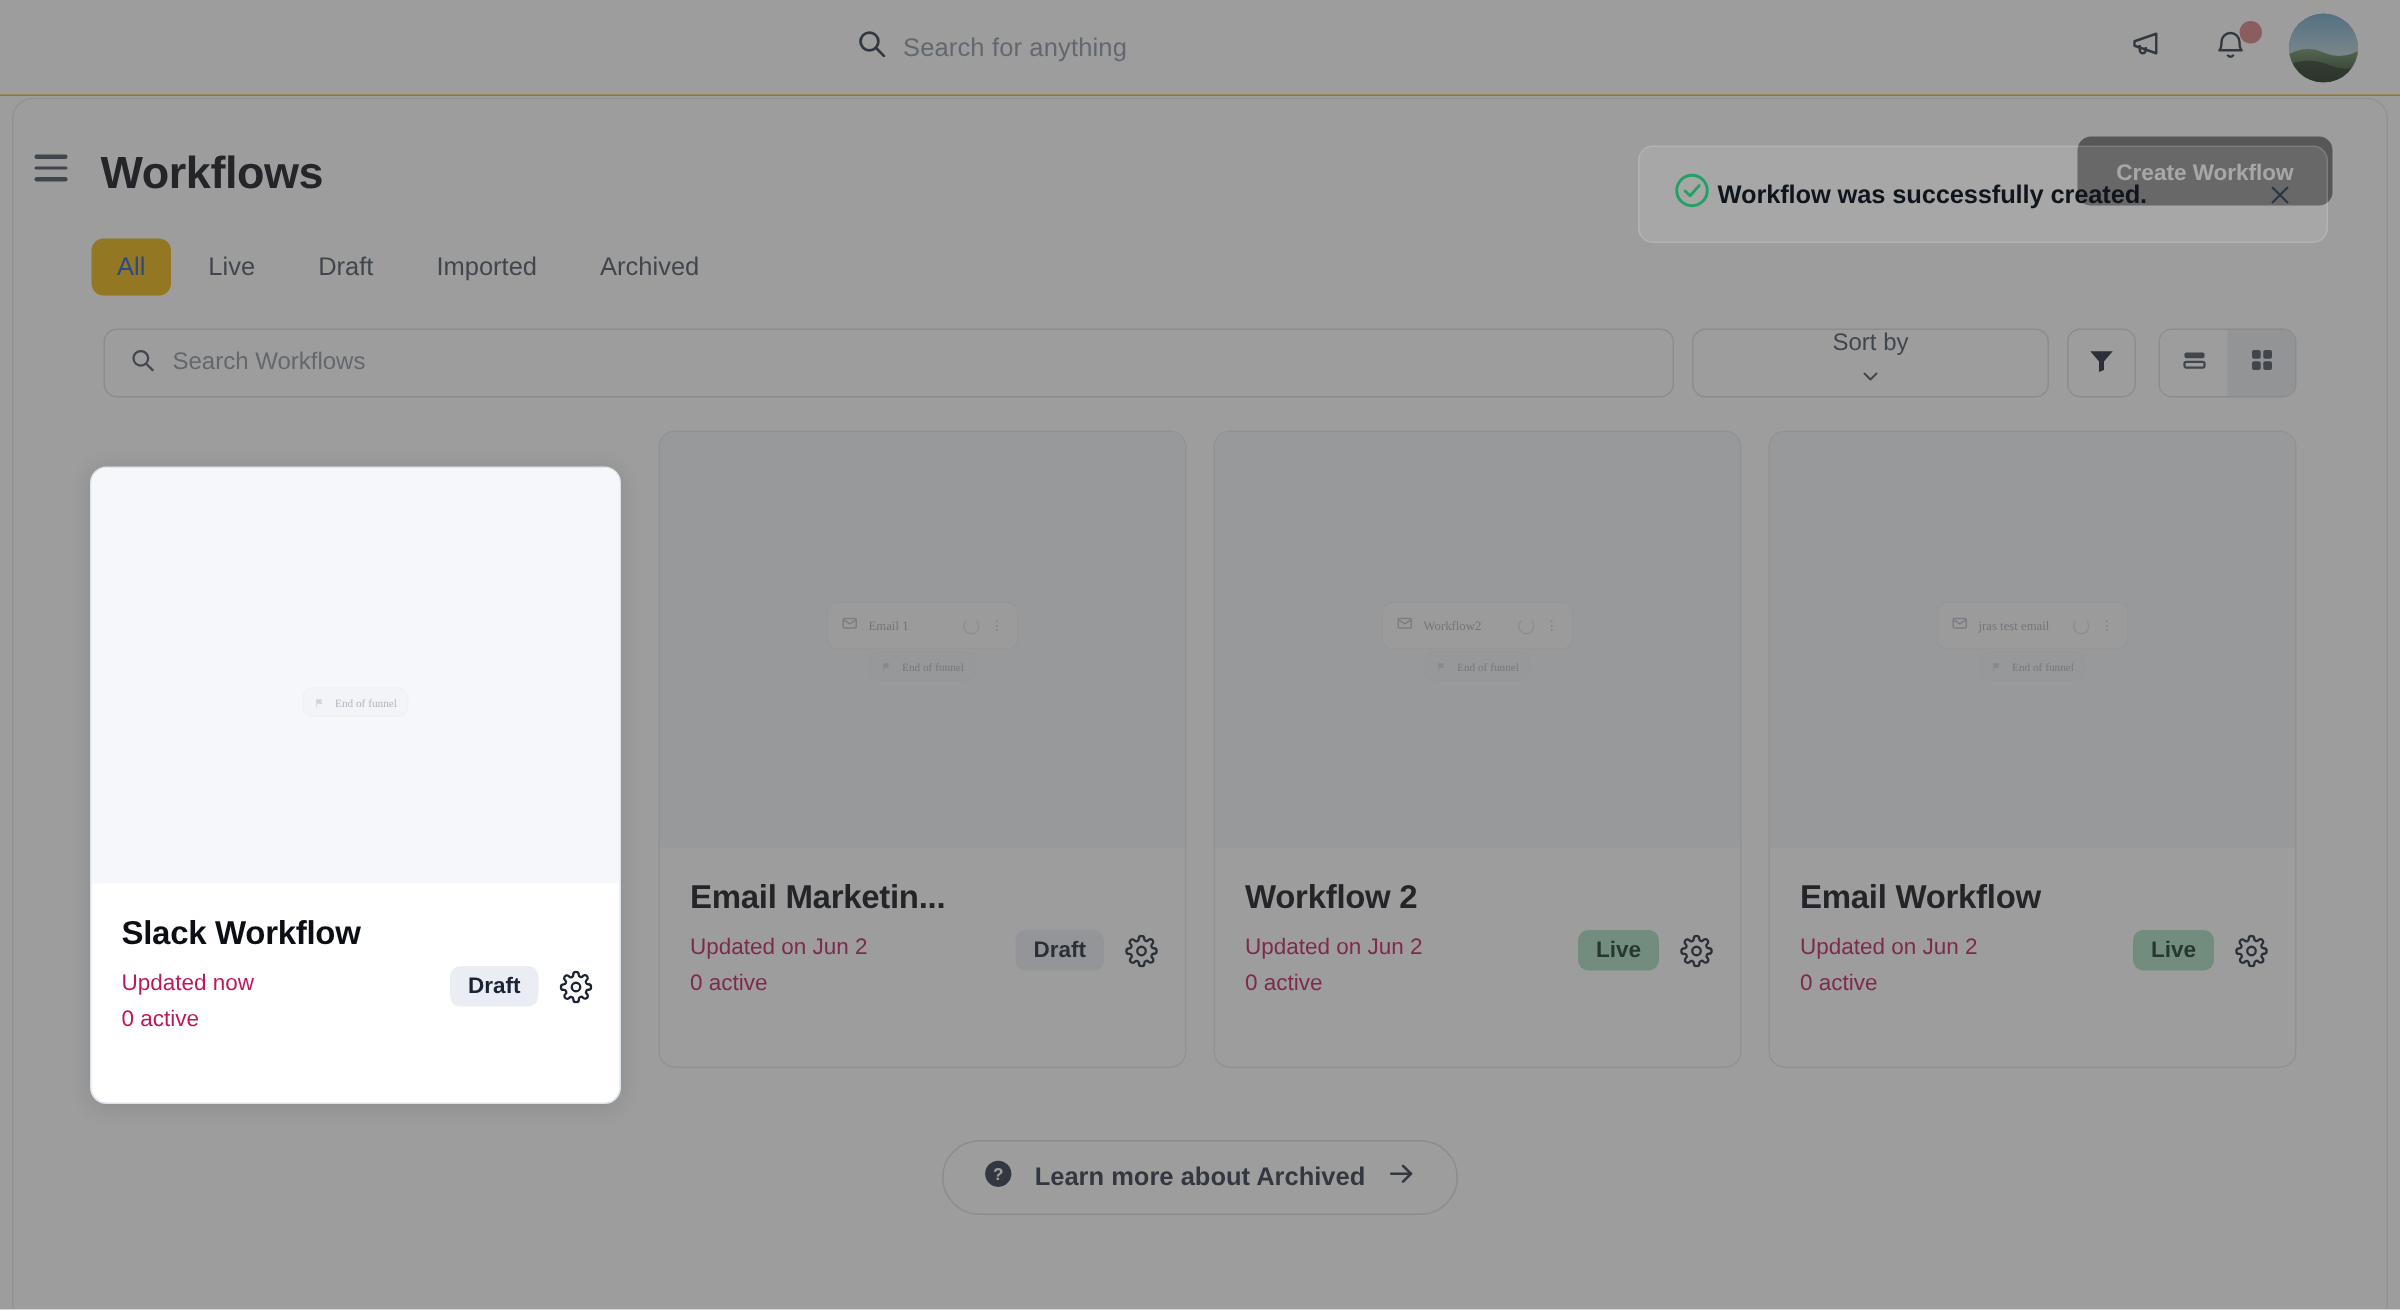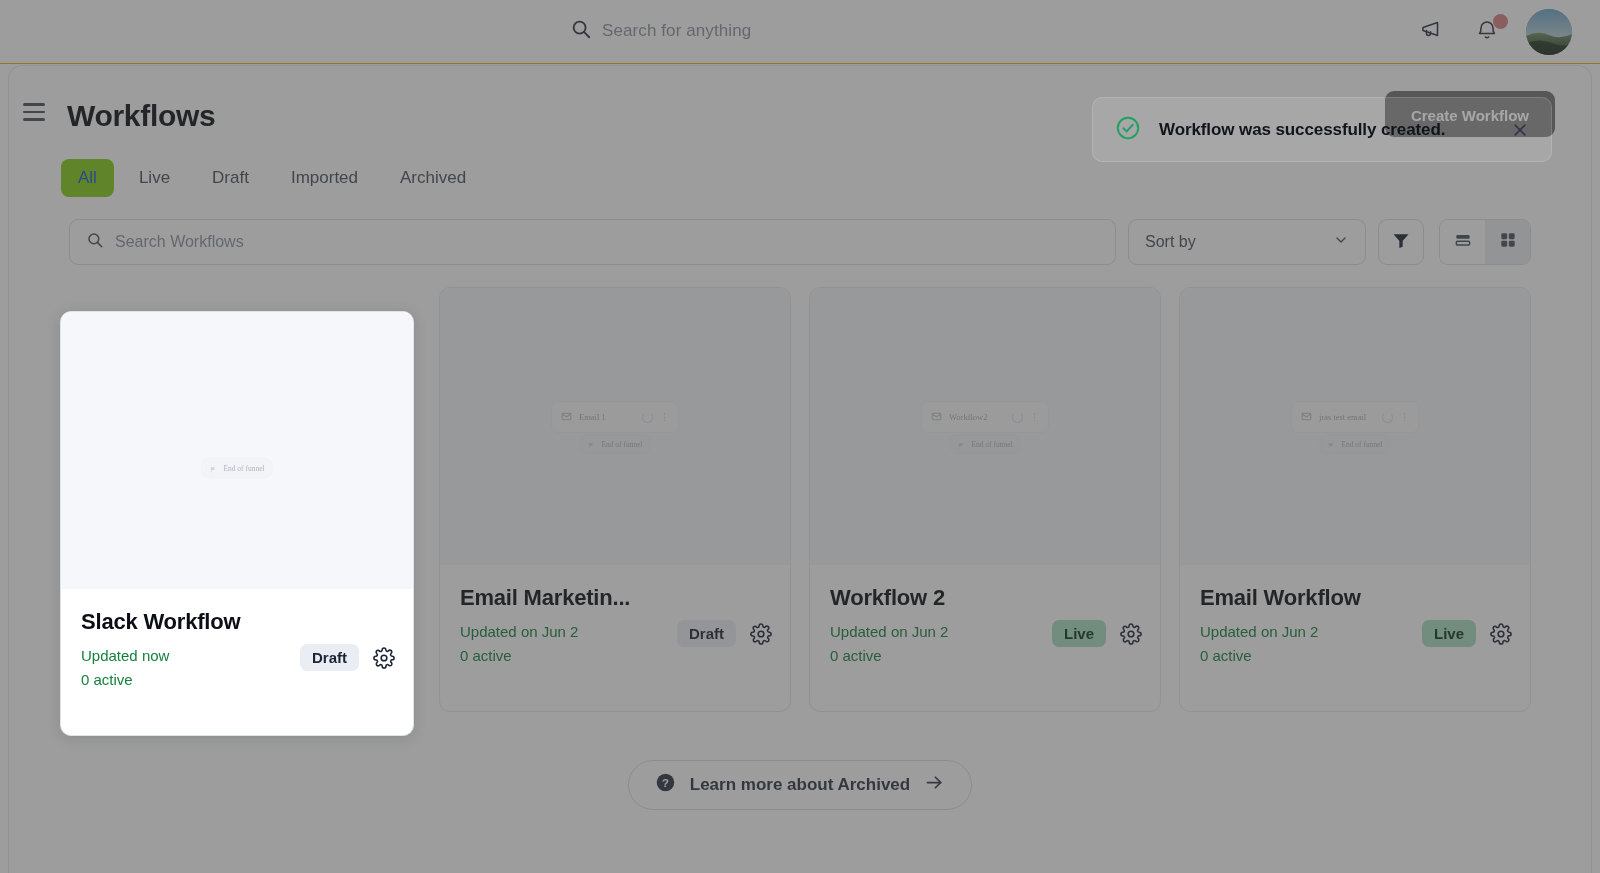--- a/index.html
+++ b/index.html
@@ -135,21 +135,21 @@
   }
   .tab {
     padding: 9px 17px;
     border-radius: 8px;
     font-size: 17px;
     color: #46505f;
     cursor: pointer;
     white-space: nowrap;
   }
   .tab.active {
-    background: #84cc16;
+    background: #eab308;
     color: #1a56db;
   }
 
   
   .toolbar {
     display: flex;
     align-items: center;
     gap: 12px;
     padding: 22px 60px 0 60px;
   }
@@ -172,20 +172,21 @@
     border: 1px solid #d8dce3;
     border-radius: 9px;
     display: flex;
     align-items: center;
     justify-content: space-between;
     padding: 0 16px;
     font-size: 16px;
     color: #46505f;
     cursor: pointer;
     background: #ffffff;
+    flex-direction: column;
   }
   .sq-btn {
     width: 46px; height: 46px;
     border: 1px solid #d8dce3;
     border-radius: 9px;
     display: flex; align-items: center; justify-content: center;
     cursor: pointer;
     background: #ffffff;
   }
   .view-group {
@@ -285,21 +286,21 @@
     font-size: 22px;
     font-weight: bold;
     color: #0b0e14;
     letter-spacing: -.2px;
     white-space: nowrap;
     overflow: hidden;
   }
   .card-meta {
     margin-top: 9px;
     font-size: 15px;
-    color: #15803d;
+    color: #be185d;
     line-height: 1.6;
   }
   .card-foot {
     position: absolute;
     right: 18px;
     bottom: 64px;
     display: flex;
     align-items: center;
     gap: 14px;
   }
@@ -349,21 +350,21 @@
     z-index: 60;
     top: 97px;
     left: 1092px;
     width: 460px;
     height: 65px;
     background: rgba(255,255,255,.10);
     border: 1px solid rgba(255,255,255,.14);
     border-radius: 10px;
     display: flex;
     align-items: center;
-    gap: 18px;
+    gap: 4px;
     padding: 0 20px 0 22px;
   }
   .toast-msg {
     flex: 1;
     font-size: 17px;
     font-weight: bold;
     color: #10141c;
     letter-spacing: -.1px;
   }
   .toast-close {

